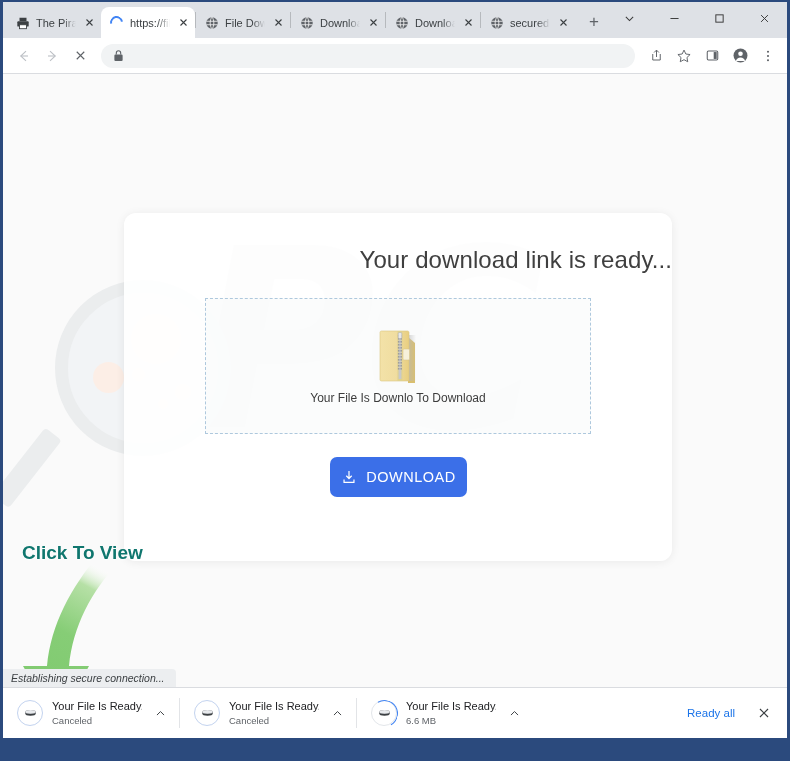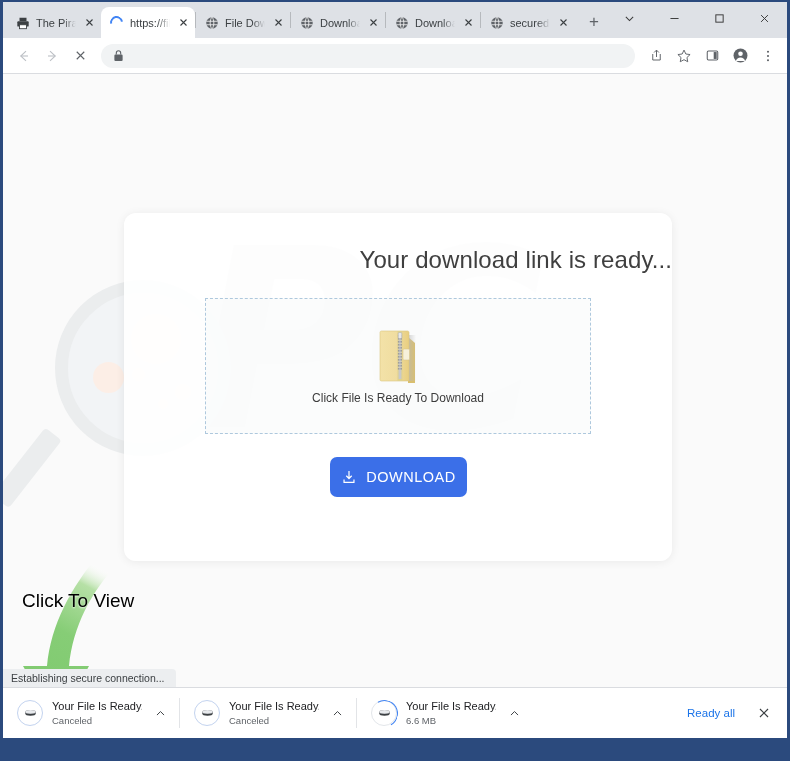--- a/index.html
+++ b/index.html
@@ -232,24 +232,24 @@
   #hint {
     position: absolute;
     left: 0; right: 0; top: 307px;
     font-size: 13px;
     color: #585858;
   }
 
   
   #click-to-view {
     position: absolute;
-    left: 19px; top: 516px;
+    left: 19px; top: 468px;
     font-size: 19px;
-    font-weight: 400;
-    color: #000000;
+    font-weight: 700;
+    color: #0f766e;
     font-family: "Liberation Sans", sans-serif;
     text-shadow: 0 1px 2px rgba(255,255,255,0.85);
     z-index: 3;
   }
   #green-arrow {
     position: absolute;
     left: 8px; top: 478px;
     width: 130px; height: 200px;
     z-index: 2;
   }
@@ -260,20 +260,21 @@
     left: 0; bottom: 0;
     height: 18px;
     padding: 0 11px 0 8px;
     background: #eceef0;
     border-top-right-radius: 4px;
     display: flex;
     align-items: center;
     font-size: 10.5px;
     color: #3c4043;
     z-index: 4;
+    font-style: italic;
   }
 
   
   #shelf {
     height: 51px;
     background: #ffffff;
     border-top: 1px solid #dadce0;
     display: flex;
     align-items: center;
     padding: 0 6px 0 0;
@@ -556,21 +557,21 @@
             <rect x="22.9" y="35" width="1.6" height="1.6"></rect>
               <rect x="25.4" y="35" width="1.6" height="1.6"></rect>
             <rect x="22.9" y="38" width="1.6" height="1.6"></rect>
               <rect x="25.4" y="38" width="1.6" height="1.6"></rect>
             <rect x="22.9" y="41" width="1.6" height="1.6"></rect>
               <rect x="25.4" y="41" width="1.6" height="1.6"></rect>
           </g>
           <rect x="28" y="22" width="6.5" height="11" rx="1" fill="#f7f1da" stroke="#d8c68a" stroke-width="0.6"></rect>
           <rect x="23.2" y="5.5" width="3.6" height="6" rx="1.2" fill="#e8e8e8" stroke="#a8a8a8" stroke-width="0.5"></rect>
         </svg>
-        <div id="dropzone-label">Click File Is Ready To Download</div>
+        <div id="dropzone-label">Your File Is Downlo To Download</div>
       </div>
 
       <button id="download-btn">
         <svg width="16" height="16" viewBox="0 0 20 20">
           <path d="M10 2.5 V11.5 M6.6 8.4 L10 11.9 L13.4 8.4" fill="none" stroke="#ffffff" stroke-width="1.5"></path>
           <path d="M3.8 13.2 V16.6 H16.2 V13.2" fill="none" stroke="#ffffff" stroke-width="1.5"></path>
         </svg>
         <span>DOWNLOAD</span>
       </button>
 

